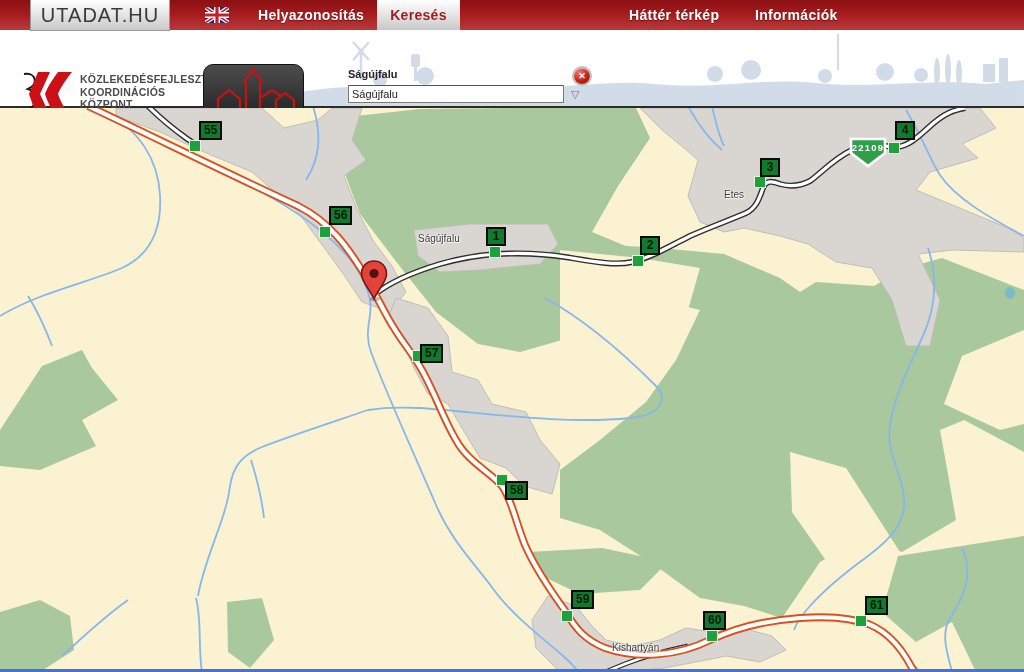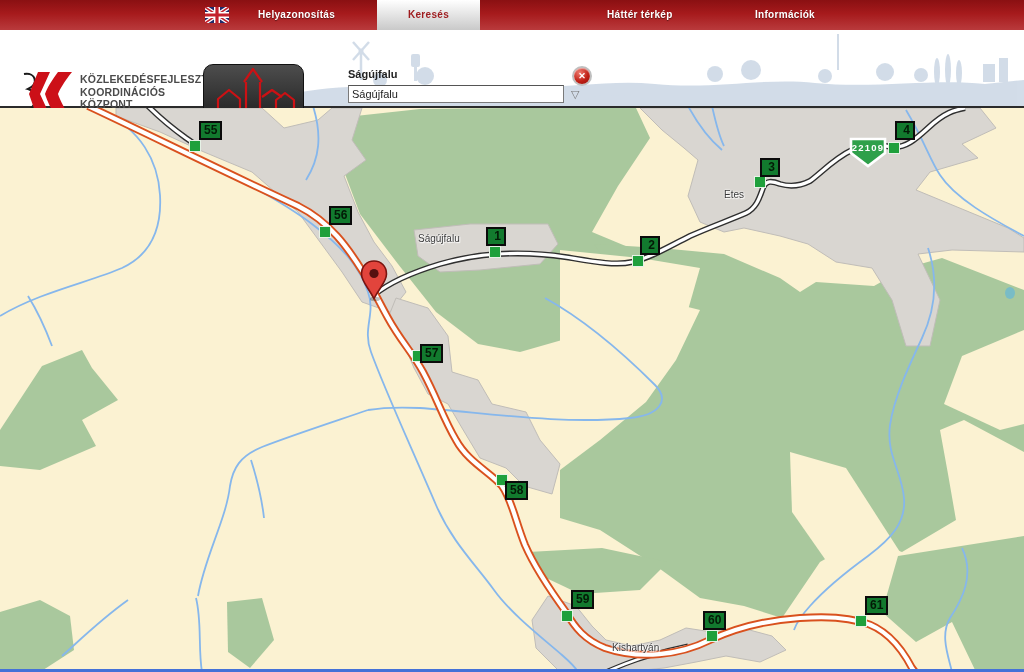--- a/index.html
+++ b/index.html
@@ -8,21 +8,21 @@
 
   
   .nav{position:absolute;left:0;top:0;width:1024px;height:30px;
     background:linear-gradient(180deg,#8a1012 0%,#a61a1c 45%,#b93a3c 100%);}
   .brand{position:absolute;left:30px;top:0;width:140px;height:31px;
     background:linear-gradient(180deg,#ffffff,#c9c9c9);
     border:1px solid #9a9a9a;border-top:none;box-sizing:border-box;
     text-align:center;line-height:30px;font-size:20px;color:#3a3a3a;letter-spacing:1px;z-index:5;}
   .flag{position:absolute;left:205px;top:7px;width:24px;height:16px;z-index:4;cursor:pointer;}
   .tab{position:absolute;top:0;height:30px;line-height:30px;color:#fff;
-    font-weight:bold;font-size:10px;letter-spacing:.3px;text-shadow:0 1px 1px rgba(0,0,0,.45);
+    font-weight:bold;font-size:14px;letter-spacing:.3px;text-shadow:0 1px 1px rgba(0,0,0,.45);
     cursor:pointer;white-space:nowrap;}
   .tab.active{background:linear-gradient(180deg,#ffffff,#c9c9c9);color:#9e1b1e;
     text-shadow:none;text-align:center;}
 
   
   .header{position:absolute;left:0;top:30px;width:1024px;height:76px;background:#fff;
     border-bottom:2px solid #2b2b2b;box-sizing:content-box;}
   .logo-mark{position:absolute;left:12px;top:40px;}
   .org{position:absolute;left:80px;top:43px;font-size:10.5px;font-weight:bold;
     color:#4a4a4a;line-height:12.5px;letter-spacing:.2px;}
@@ -39,39 +39,40 @@
     color:#fff;font-size:9px;font-weight:bold;text-align:center;line-height:16px;cursor:pointer;}
   .dd-arrow{position:absolute;left:571px;top:58px;font-size:11px;color:#777;cursor:pointer;}
   .skyline{position:absolute;left:285px;top:0;pointer-events:none;}
 
   
   .map{position:absolute;left:0;top:108px;width:1024px;height:564px;overflow:hidden;
     background:#FBF2D2;cursor:grab;}
   .map-bottom-line{position:absolute;left:0;bottom:0;width:1024px;height:3px;background:#4472d8;z-index:9;}
   .badge{position:absolute;background:#127A2E;border:2px solid #0b0b0b;color:#031a06;
     font-weight:bold;font-size:12px;line-height:15px;padding:0 3px;min-width:10px;
-    text-align:right;z-index:6;cursor:pointer;}
+    text-align:center;z-index:6;cursor:pointer;}
   .sq{position:absolute;width:10px;height:10px;background:#1FA03C;border:1px solid #e6f2e6;
     z-index:5;}
   .town-label{position:absolute;font-size:10px;color:#3a3a3a;z-index:4;text-align:left;
     text-shadow:0 0 2px #fff,0 0 2px #fff,1px 1px 1px #fff;}
   .shield{position:absolute;left:849px;top:137px;z-index:6;cursor:pointer;}
   .pin{position:absolute;left:360px;top:260px;z-index:7;}
 </style>
 </head>
 <body>
 
 <div id="app">
 
   <div class="nav">
     <div class="tab" style="left:258px">Helyazonosítás</div>
-    <div class="tab active" style="left:377px;width:103px">Keresés</div>
-    <div class="tab" style="left:607px">Háttér térkép</div>
+    <div class="tab active" style="left:377px;width:83px">Keresés</div>
+    <div class="tab" style="left:629px">Háttér térkép</div>
     <div class="tab" style="left:755px">Információk</div>
   </div>
+  <div class="brand">UTADAT.HU</div>
   <svg class="flag" viewBox="0 0 24 16">
     <rect width="24" height="16" fill="#1f2a6b"></rect>
     <path d="M0,0 24,16 M24,0 0,16" stroke="#fff" stroke-width="4"></path>
     <path d="M0,0 24,16 M24,0 0,16" stroke="#c3202c" stroke-width="1.6"></path>
     <path d="M12,0 V16 M0,8 H24" stroke="#fff" stroke-width="6"></path>
     <path d="M12,0 V16 M0,8 H24" stroke="#c3202c" stroke-width="3.2"></path>
   </svg>
 
   <div class="header">
     <svg class="skyline" width="739" height="76" viewBox="0 0 739 76">

